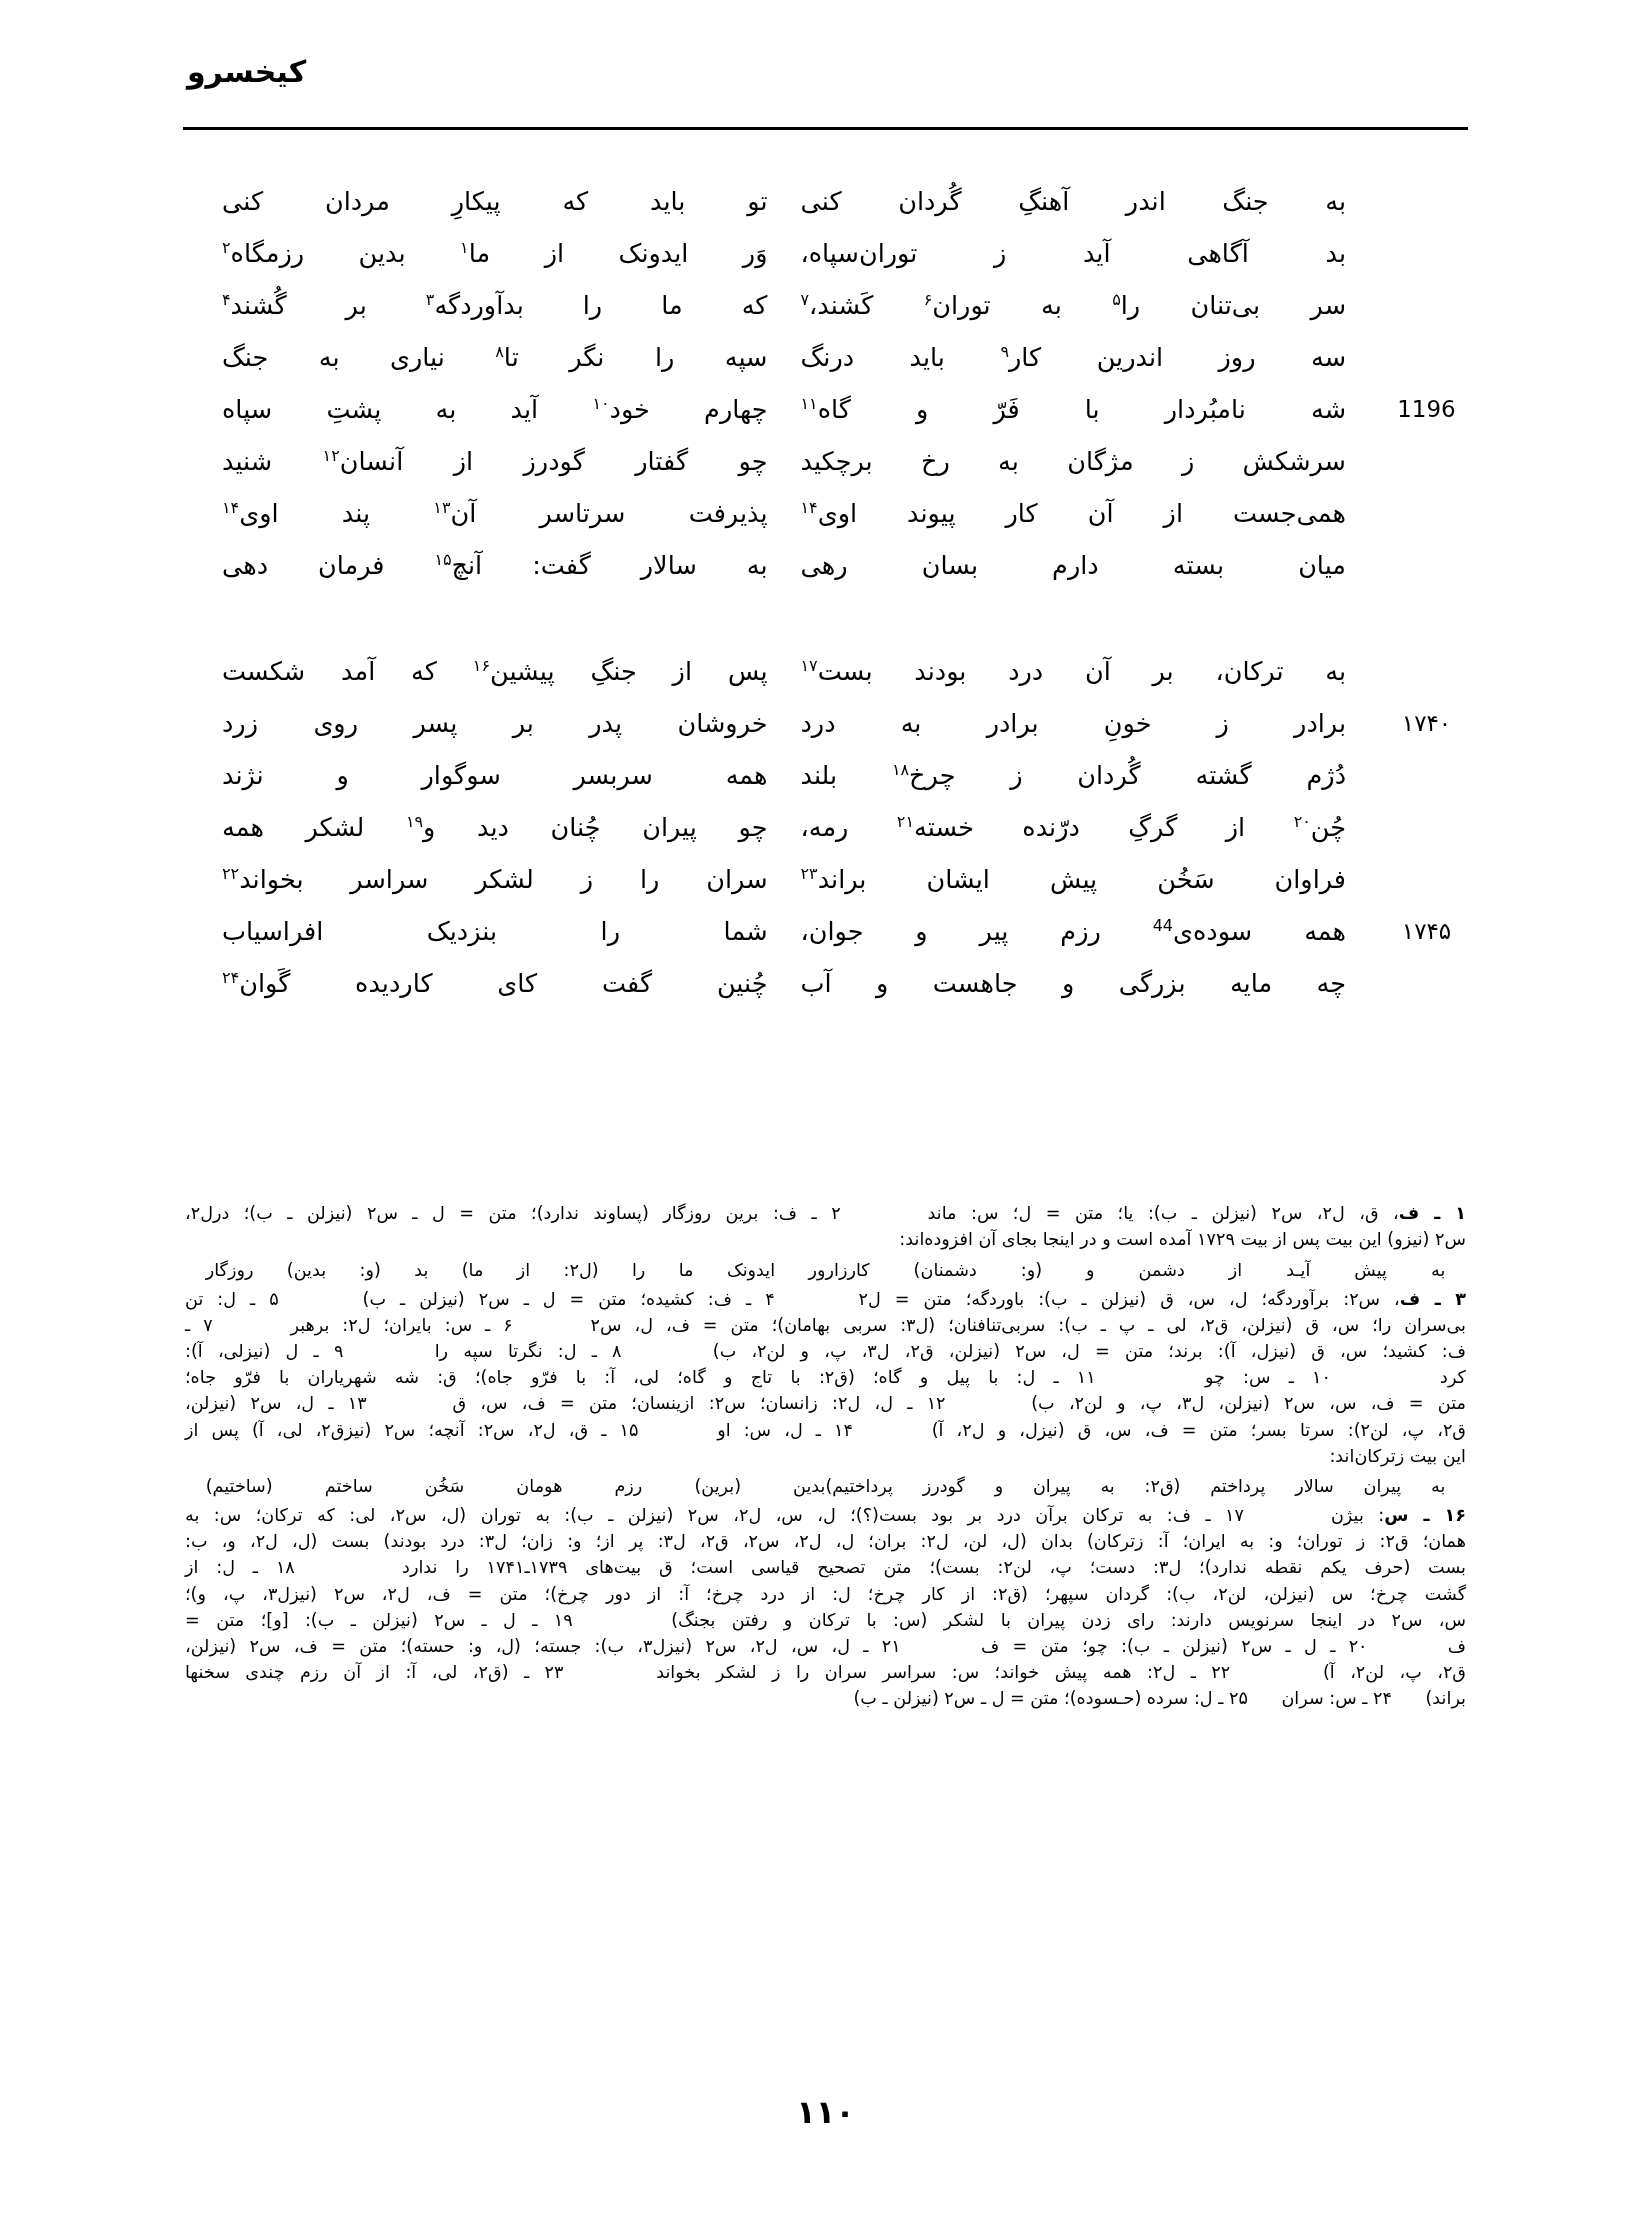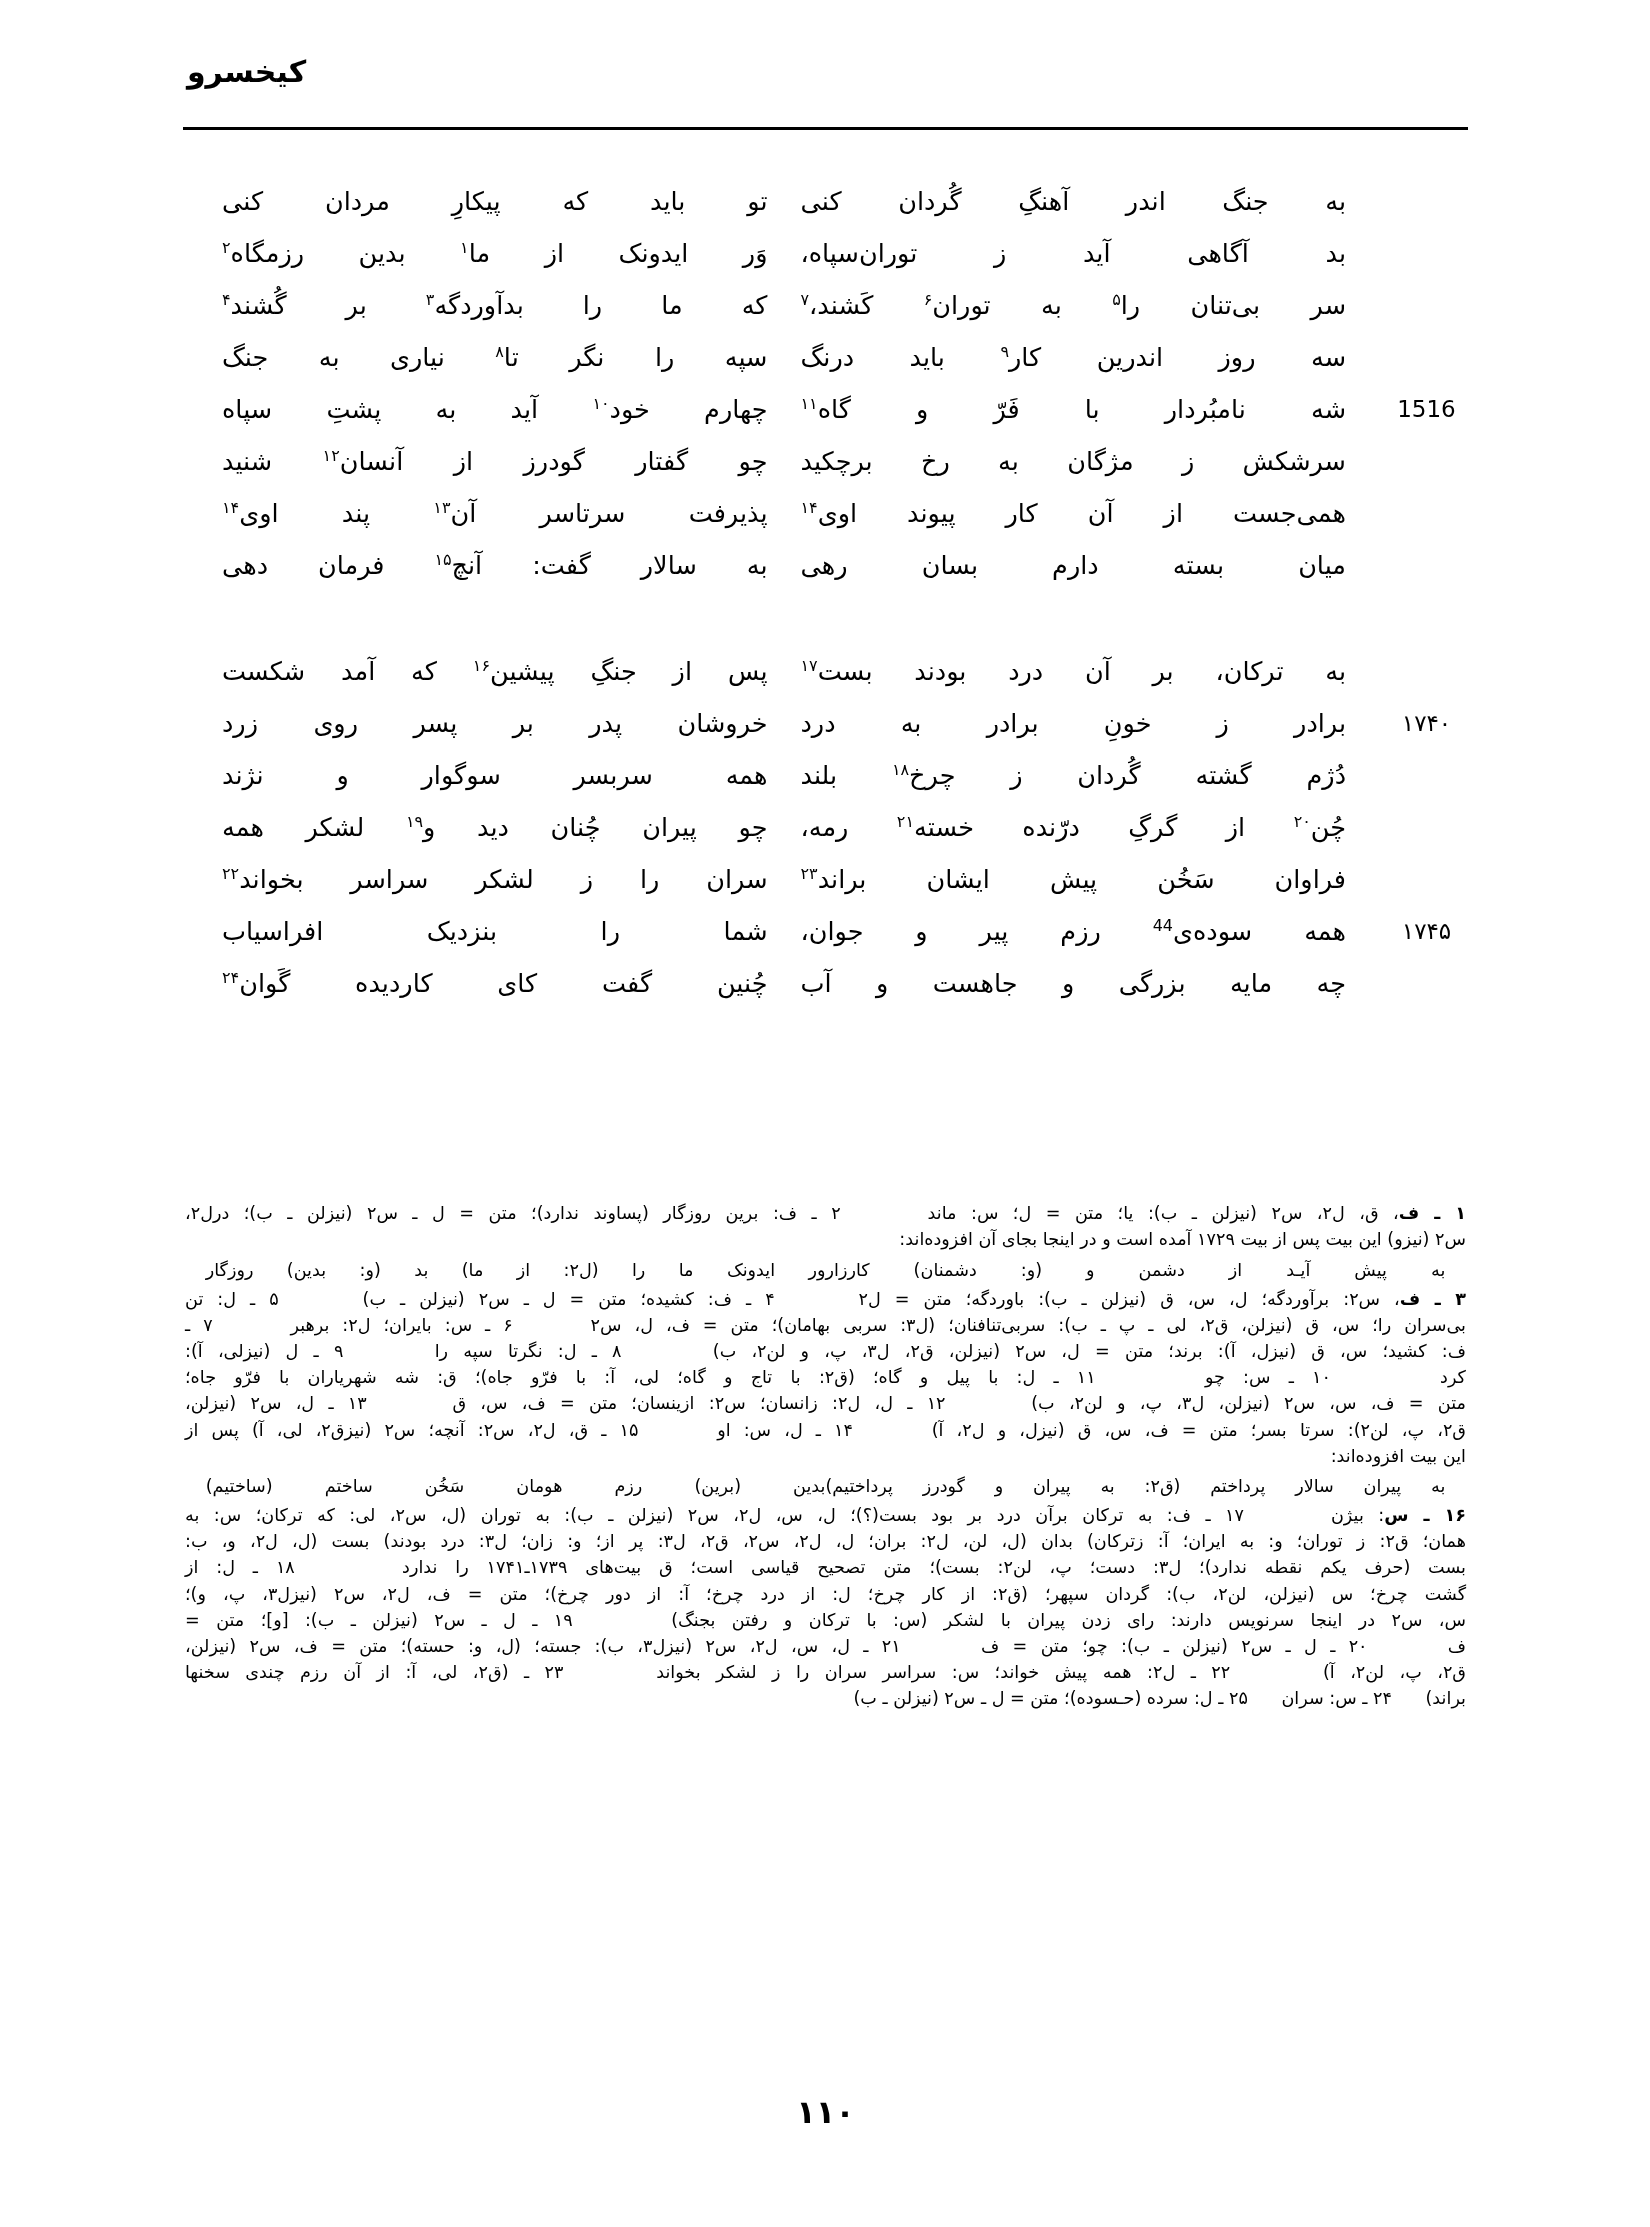--- a/index.html
+++ b/index.html
@@ -164,21 +164,21 @@
           <div class="num-col"></div>
           <div class="hemistich h-left"><span class="jt">سر بی‌تنان را<sup>۵</sup> به توران<sup>۶</sup> کَشند،<sup>۷</sup></span></div>
           <div class="hemistich h-right"><span class="jt">که ما را بدآوردگه<sup>۳</sup> بر گُشند<sup>۴</sup></span></div>
         </div>
         <div class="bayt">
           <div class="num-col"></div>
           <div class="hemistich h-left"><span class="jt">سه روز اندرین کار<sup>۹</sup> باید درنگ</span></div>
           <div class="hemistich h-right"><span class="jt">سپه را نگر تا<sup>۸</sup> نیاری به جنگ</span></div>
         </div>
         <div class="bayt">
-          <div class="num-col">1516</div>
+          <div class="num-col">1196</div>
           <div class="hemistich h-left"><span class="jt">شه نامبُردار با فَرّ و گاه<sup>۱۱</sup></span></div>
           <div class="hemistich h-right"><span class="jt">چهارم خود<sup>۱۰</sup> آید به پشتِ سپاه</span></div>
         </div>
         <div class="bayt">
           <div class="num-col"></div>
           <div class="hemistich h-left"><span class="jt">سرشکش ز مژگان به رخ برچکید</span></div>
           <div class="hemistich h-right"><span class="jt">چو گفتار گودرز از آنسان<sup>۱۲</sup> شنید</span></div>
         </div>
         <div class="bayt">
           <div class="num-col"></div>
@@ -236,21 +236,21 @@
       <div class="app-inset">
         <div class="ins-l">به پیش آیـد از دشمن و (و: دشمنان) کارزار</div>
         <div class="ins-r">ور ایدونک ما را (ل۲: از ما) بد (و: بدین) روزگار</div>
       </div>
       <div class="app-line app-note"><b>۳ ـ ف</b>، س۲: برآوردگه؛ ل، س، ق (نیزلن ـ ب): باوردگه؛ متن = ل۲&nbsp;&nbsp;&nbsp;&nbsp;&nbsp;&nbsp;۴ ـ ف: کشیده؛ متن = ل ـ س۲ (نیزلن ـ ب)&nbsp;&nbsp;&nbsp;&nbsp;&nbsp;&nbsp;۵ ـ ل: تن</div>
       <div class="app-line app-note">بی‌سران را؛ س، ق (نیزلن، ق۲، لی ـ پ ـ ب): سربی‌تنافنان؛ (ل۳: سربی بهامان)؛ متن = ف، ل، س۲&nbsp;&nbsp;&nbsp;&nbsp;&nbsp;&nbsp;۶ ـ س: بایران؛ ل۲: برهبر&nbsp;&nbsp;&nbsp;&nbsp;&nbsp;&nbsp;۷ ـ</div>
       <div class="app-line app-note">ف: کشید؛ س، ق (نیزل، آ): برند؛ متن = ل، س۲ (نیزلن، ق۲، ل۳، پ، و لن۲، ب)&nbsp;&nbsp;&nbsp;&nbsp;&nbsp;&nbsp;۸ ـ ل: نگرتا سپه را&nbsp;&nbsp;&nbsp;&nbsp;&nbsp;&nbsp;۹ ـ ل (نیزلی، آ):</div>
       <div class="app-line app-note">کرد&nbsp;&nbsp;&nbsp;&nbsp;&nbsp;&nbsp;۱۰ ـ س: چو&nbsp;&nbsp;&nbsp;&nbsp;&nbsp;&nbsp;۱۱ ـ ل: با پیل و گاه؛ (ق۲: با تاج و گاه؛ لی، آ: با فرّو جاه)؛ ق: شه شهریاران با فرّو جاه؛</div>
       <div class="app-line app-note">متن = ف، س، س۲ (نیزلن، ل۳، پ، و لن۲، ب)&nbsp;&nbsp;&nbsp;&nbsp;&nbsp;&nbsp;۱۲ ـ ل، ل۲: زانسان؛ س۲: ازینسان؛ متن = ف، س، ق&nbsp;&nbsp;&nbsp;&nbsp;&nbsp;&nbsp;۱۳ ـ ل، س۲ (نیزلن،</div>
       <div class="app-line app-note">ق۲، پ، لن۲): سرتا بسر؛ متن = ف، س، ق (نیزل، و ل۲، آ)&nbsp;&nbsp;&nbsp;&nbsp;&nbsp;&nbsp;۱۴ ـ ل، س: او&nbsp;&nbsp;&nbsp;&nbsp;&nbsp;&nbsp;۱۵ ـ ق، ل۲، س۲: آنچه؛ س۲ (نیزق۲، لی، آ) پس از</div>
-      <div class="app-line app-note rightal">این بیت افزوده‌اند:</div>
+      <div class="app-line app-note rightal">این بیت زترکان‌اند:</div>
       <div class="app-inset">
         <div class="ins-l">به پیران سالار پرداختم (ق۲: به پیران و گودرز پرداختیم)</div>
         <div class="ins-r">بدین (برین) رزم هومان سَخُن ساختم (ساختیم)</div>
       </div>
       <div class="app-line app-note"><b>۱۶ ـ س</b>: بیژن&nbsp;&nbsp;&nbsp;&nbsp;&nbsp;&nbsp;۱۷ ـ ف: به ترکان برآن درد بر بود بست(؟)؛ ل، س، ل۲، س۲ (نیزلن ـ ب): به توران (ل، س۲، لی: که ترکان؛ س: به</div>
       <div class="app-line app-note">همان؛ ق۲: ز توران؛ و: به ایران؛ آ: زترکان) بدان (ل، لن، ل۲: بران؛ ل، ل۲، س۲، ق۲، ل۳: پر از؛ و: زان؛ ل۳: درد بودند) بست (ل، ل۲، و، ب:</div>
       <div class="app-line app-note">بست (حرف یکم نقطه ندارد)؛ ل۳: دست؛ پ، لن۲: بست)؛ متن تصحیح قیاسی است؛ ق بیت‌های ۱۷۳۹ـ۱۷۴۱ را ندارد&nbsp;&nbsp;&nbsp;&nbsp;&nbsp;&nbsp;۱۸ ـ ل: از</div>
       <div class="app-line app-note">گشت چرخ؛ س (نیزلن، لن۲، ب): گردان سپهر؛ (ق۲: از کار چرخ؛ ل: از درد چرخ؛ آ: از دور چرخ)؛ متن = ف، ل۲، س۲ (نیزل۳، پ، و)؛</div>
       <div class="app-line app-note">س، س۲ در اینجا سرنویس دارند: رای زدن پیران با لشکر (س: با ترکان و رفتن بجنگ)&nbsp;&nbsp;&nbsp;&nbsp;&nbsp;&nbsp;۱۹ ـ ل ـ س۲ (نیزلن ـ ب): [و]؛ متن =</div>
       <div class="app-line app-note">ف&nbsp;&nbsp;&nbsp;&nbsp;&nbsp;&nbsp;۲۰ ـ ل ـ س۲ (نیزلن ـ ب): چو؛ متن = ف&nbsp;&nbsp;&nbsp;&nbsp;&nbsp;&nbsp;۲۱ ـ ل، س، ل۲، س۲ (نیزل۳، ب): جسته؛ (ل، و: حسته)؛ متن = ف، س۲ (نیزلن،</div>

